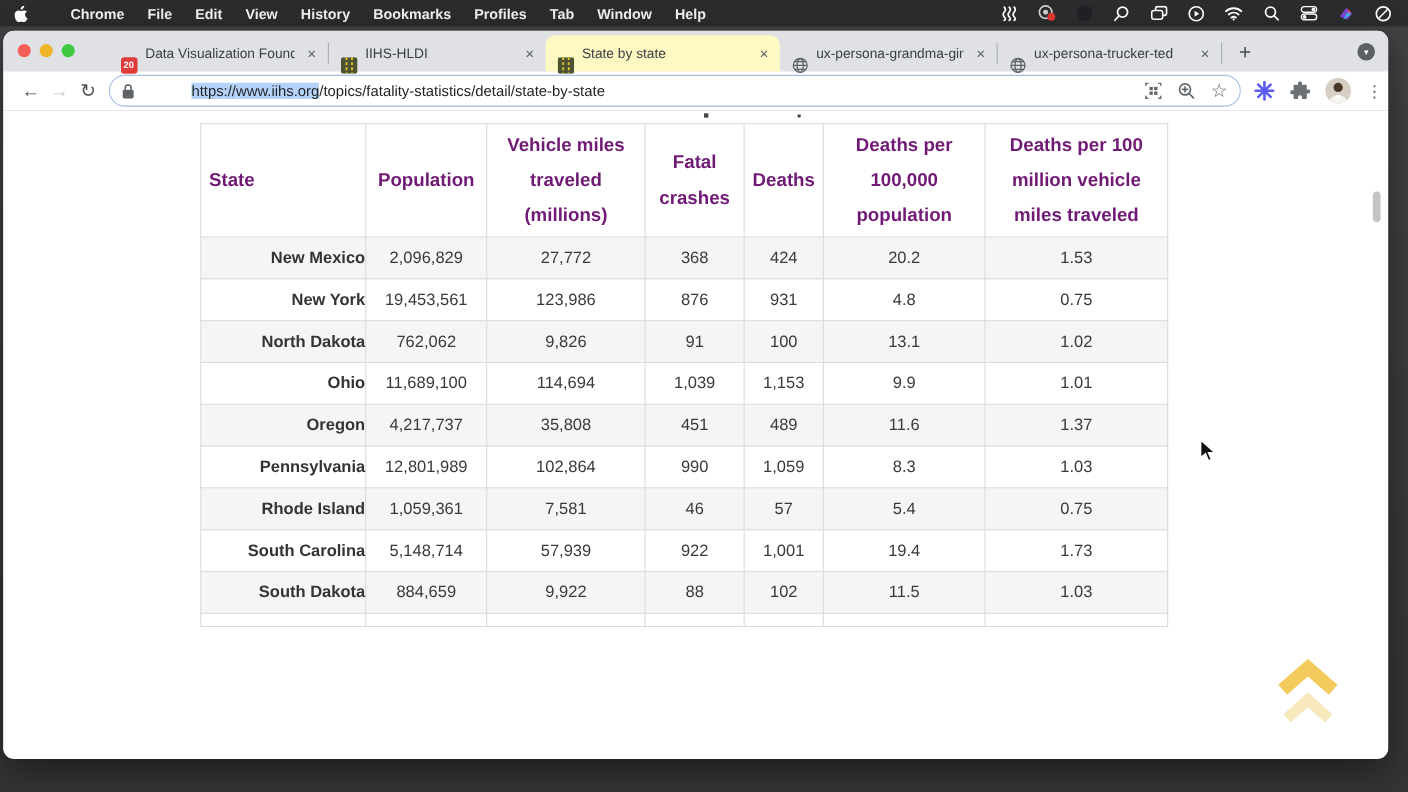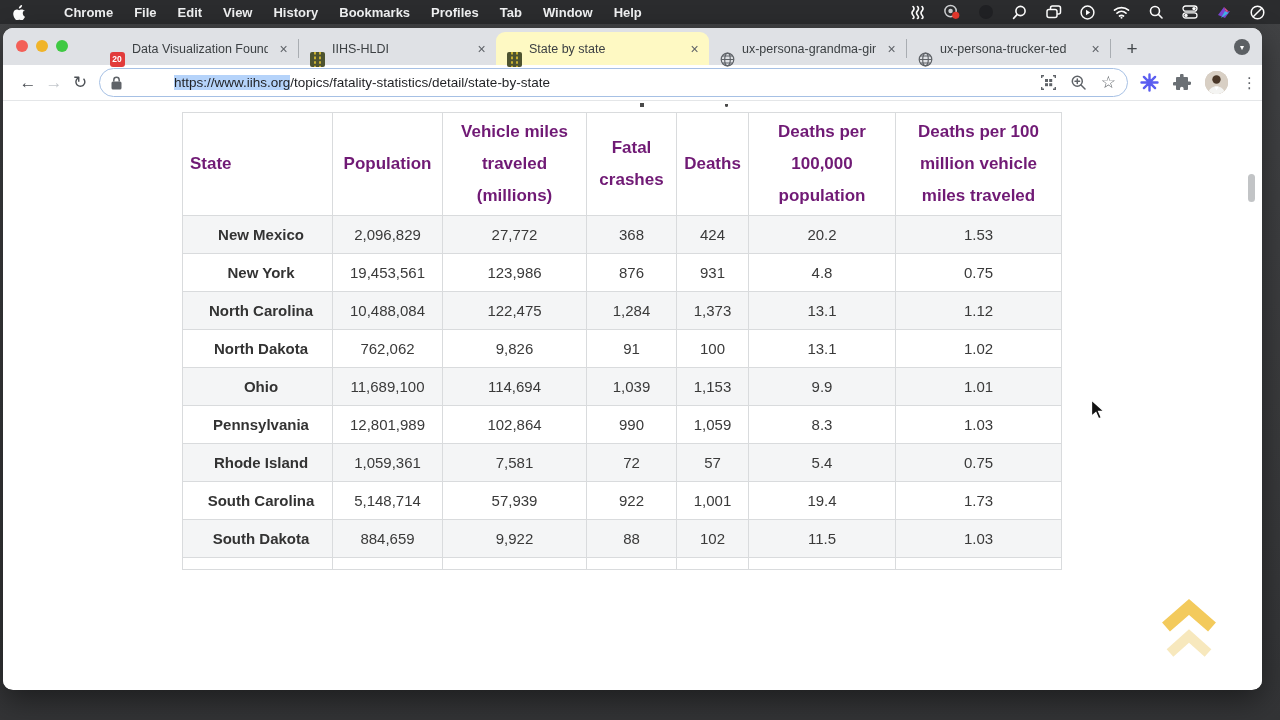--- a/index.html
+++ b/index.html
@@ -81,21 +81,21 @@
   .stats th, .stats td { border:1px solid #d9dbdd; }
   .stats thead th {
     height:103px; font-size:17px; font-weight:bold; color:#701a75;
     text-align:center; vertical-align:middle; line-height:32px; background:#fff; padding:0 4px;
   }
   .stats thead th.col-left { text-align:left; padding-left:7px; }
   .stats td {
     height:38px; font-size:15px; color:#3a3a3a; text-align:center; vertical-align:middle;
   }
   .stats tbody tr:nth-child(odd) td { background:#f4f5f6; }
-  .stats td.state { text-align:center; font-weight:bold; color:#333; padding-left:7px; }
+  .stats td.state { text-align:right; font-weight:bold; color:#333; padding-left:7px; }
   .stats tr.partial td { height:12px; }
   .backtop { position:absolute; left:1158px; top:498px; }
   .scroll-thumb { position:absolute; right:7px; top:73px; width:7px; height:28px;
     background:#c2c4c6; border-radius:4px; }
   
   .cursor { position:absolute; left:1090px; top:399px; z-index:50; }
   svg { display:block; }
 </style>
 </head>
 <body>
@@ -339,60 +339,60 @@
           <tr>
             <td class="state">New York</td>
             <td>19,453,561</td>
             <td>123,986</td>
             <td>876</td>
             <td>931</td>
             <td>4.8</td>
             <td>0.75</td>
           </tr>
           <tr>
-            <td class="state">North Carolina</td>
-            <td>10,488,084</td>
-            <td>122,475</td>
-            <td>1,284</td>
-            <td>1,373</td>
-            <td>13.1</td>
-            <td>1.12</td>
-          </tr>
-          <tr>
             <td class="state">North Dakota</td>
             <td>762,062</td>
             <td>9,826</td>
             <td>91</td>
             <td>100</td>
             <td>13.1</td>
             <td>1.02</td>
           </tr>
           <tr>
             <td class="state">Ohio</td>
             <td>11,689,100</td>
             <td>114,694</td>
             <td>1,039</td>
             <td>1,153</td>
             <td>9.9</td>
             <td>1.01</td>
           </tr>
           <tr>
+            <td class="state">Oregon</td>
+            <td>4,217,737</td>
+            <td>35,808</td>
+            <td>451</td>
+            <td>489</td>
+            <td>11.6</td>
+            <td>1.37</td>
+          </tr>
+          <tr>
             <td class="state">Pennsylvania</td>
             <td>12,801,989</td>
             <td>102,864</td>
             <td>990</td>
             <td>1,059</td>
             <td>8.3</td>
             <td>1.03</td>
           </tr>
           <tr>
             <td class="state">Rhode Island</td>
             <td>1,059,361</td>
             <td>7,581</td>
-            <td>72</td>
+            <td>46</td>
             <td>57</td>
             <td>5.4</td>
             <td>0.75</td>
           </tr>
           <tr>
             <td class="state">South Carolina</td>
             <td>5,148,714</td>
             <td>57,939</td>
             <td>922</td>
             <td>1,001</td>

